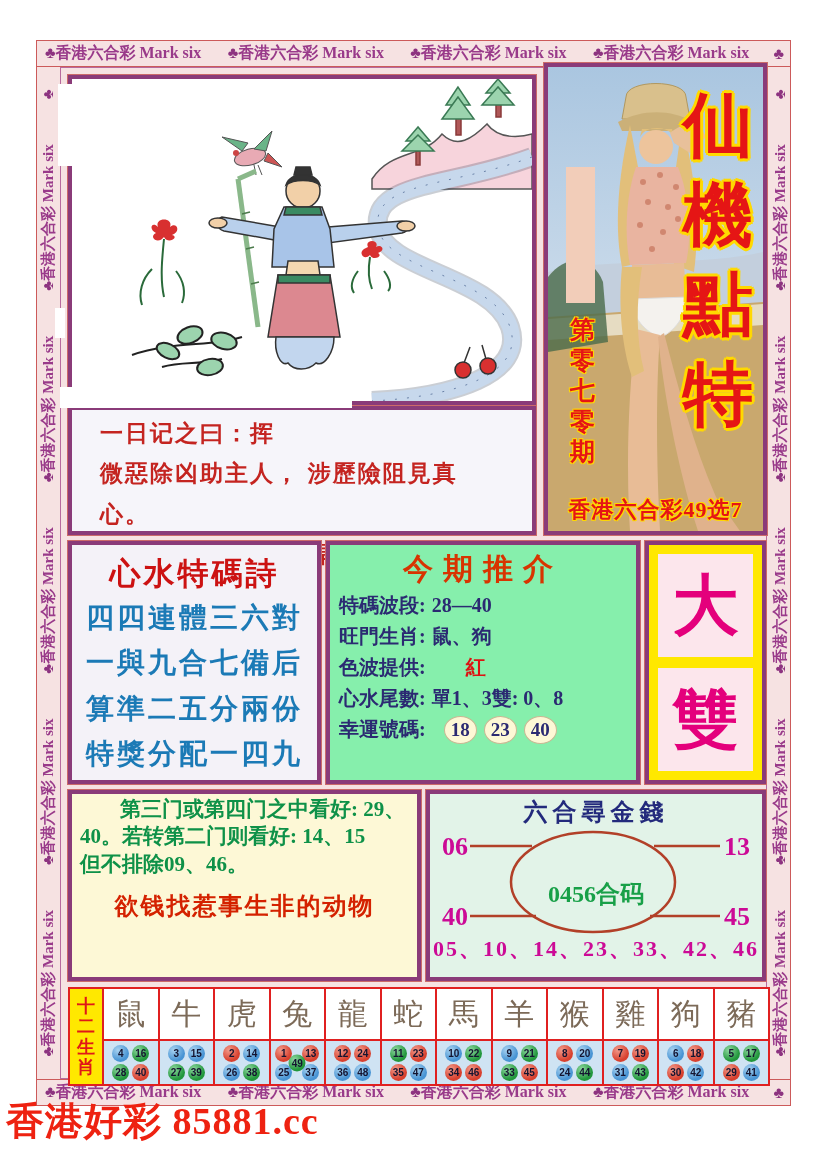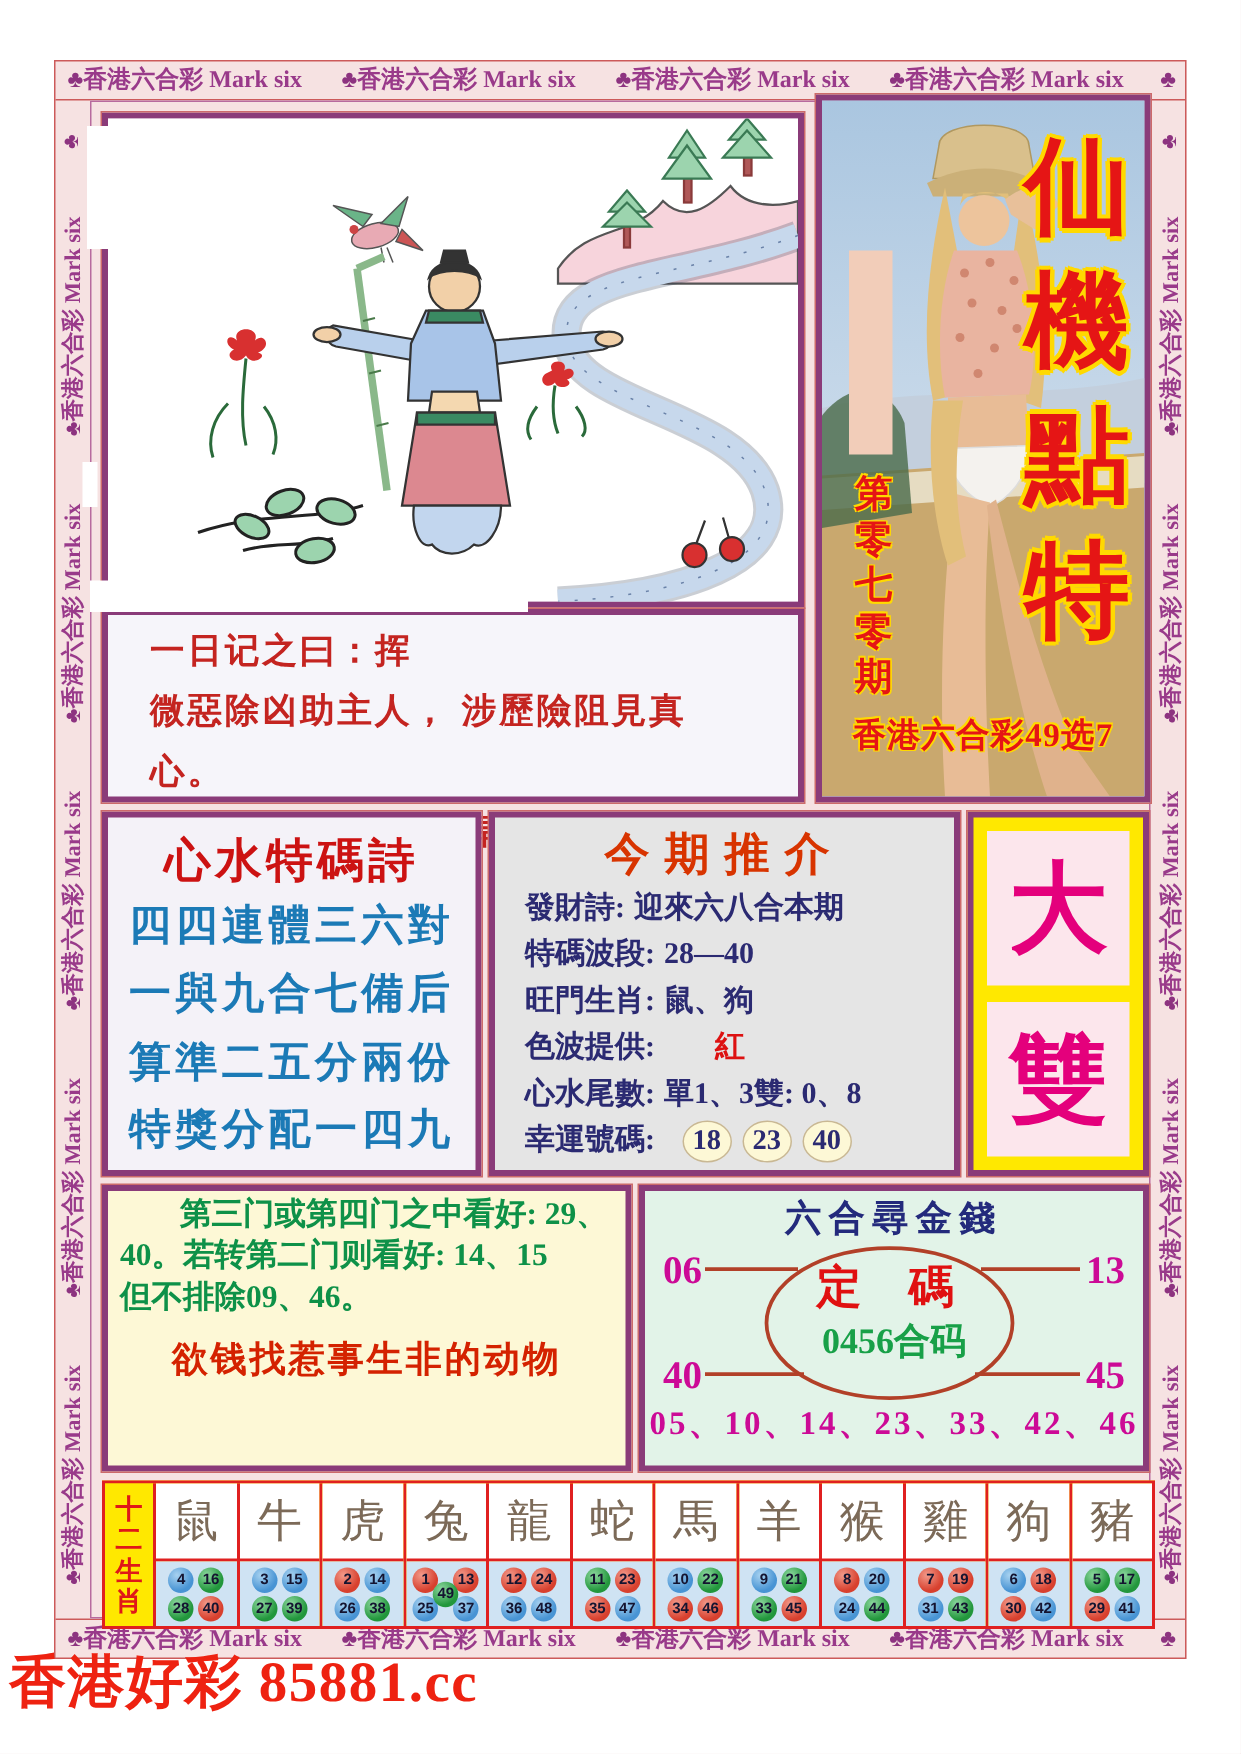--- a/index.html
+++ b/index.html
@@ -31,21 +31,21 @@
     text-shadow:-2px -2px 0 #ffd900,2px -2px 0 #ffd900,-2px 2px 0 #ffd900,2px 2px 0 #ffd900,0 -3px 0 #ffd900,0 3px 0 #ffd900,-3px 0 0 #ffd900,3px 0 0 #ffd900;}
   .issue-char{font-size:25px;line-height:1.22;font-weight:bold;color:#e51515;
     text-shadow:-1px -1px 0 #ffd900,1px -1px 0 #ffd900,-1px 1px 0 #ffd900,1px 1px 0 #ffd900;}
   #photo-subtitle{font-size:22px;font-weight:bold;color:#e51515;letter-spacing:1px;
     text-shadow:-1px -1px 0 #ffd900,1px -1px 0 #ffd900,-1px 1px 0 #ffd900,1px 1px 0 #ffd900;}
   
   #heart-panel{left:68px;top:541px;width:253px;height:243px;background:#f4f2f8;text-align:center;}
   #heart-title{color:#cc1212;font-size:31px;font-weight:bold;letter-spacing:3px;margin-top:8px;}
   .heart-line{color:#1b7ab6;font-size:28px;font-weight:bold;letter-spacing:3px;line-height:1.62;}
   
-  #recommend-panel{left:326px;top:541px;width:314px;height:243px;background:#e5e5e5;padding:4px 20px;}
+  #recommend-panel{left:326px;top:541px;width:314px;height:243px;background:#86efac;padding:4px 9px;}
   #recommend-title{color:#d83400;font-size:30px;font-weight:bold;letter-spacing:10px;text-align:center;}
   .rec-row{color:#2b2a72;font-size:20px;font-weight:bold;line-height:1.55;white-space:nowrap;}
   .rec-label{margin-right:6px;}
   .rec-red{color:#dd1111;margin-left:34px;}
   .lucky-circle{display:inline-flex;align-items:center;justify-content:center;width:31px;height:26px;
     border:1px solid #c9b894;border-radius:50%;margin-left:7px;font-size:19px;color:#2b2a72;background:#fdf8d6;}
   
   #double-panel{left:645px;top:541px;width:121px;height:243px;background:#ffe800;display:flex;flex-direction:column;
     align-items:center;justify-content:space-between;padding:9px 9px;}
   .double-box{width:95px;height:103px;background:#fce6ec;display:flex;align-items:center;justify-content:center;}
@@ -259,39 +259,38 @@
       <span class="main-title-char">點</span>
       <span class="main-title-char">特</span>
     </div>
     <div class="abs title-col" style="left:22px;top:248px;">
       <span class="issue-char">第</span>
       <span class="issue-char">零</span>
       <span class="issue-char">七</span>
       <span class="issue-char">零</span>
       <span class="issue-char">期</span>
     </div>
-    <div class="abs" style="left:0;top:408px;width:215px;text-align:center;">
+    <div class="abs" style="left:0;top:428px;width:215px;text-align:center;">
       <span id="photo-subtitle">香港六合彩49选7</span>
     </div>
   </div>
 
   <div id="heart-panel" class="abs panel">
     <div id="heart-title">心水特碼詩</div>
     <div id="heart-lines">
         <div class="heart-line">四四連體三六對</div>
         <div class="heart-line">一與九合七備后</div>
         <div class="heart-line">算準二五分兩份</div>
         <div class="heart-line">特獎分配一四九</div>
       </div>
   </div>
 
   <div id="recommend-panel" class="abs panel">
     <div id="recommend-title">今期推介</div>
     <div id="recommend-rows">
-        <div class="rec-row"><span class="rec-label">發財詩:</span><span class="rec-value">迎來六八合本期</span></div>
         <div class="rec-row"><span class="rec-label">特碼波段:</span><span class="rec-value">28—40</span></div>
         <div class="rec-row"><span class="rec-label">旺門生肖:</span><span class="rec-value">鼠、狗</span></div>
         <div class="rec-row"><span class="rec-label">色波提供:</span><span class="rec-red">紅</span></div>
         <div class="rec-row"><span class="rec-label">心水尾數:</span><span class="rec-value">單1、3雙: 0、8</span></div>
       </div>
     <div class="rec-row">
       <span class="rec-label">幸運號碼:</span>
       <span id="lucky-circles"><span class="lucky-circle">18</span><span class="lucky-circle">23</span><span class="lucky-circle">40</span></span>
     </div>
   </div>
@@ -315,21 +314,20 @@
   <div id="gold-panel" class="abs panel">
     <div id="gold-title">六合尋金錢</div>
     <svg class="abs" style="left:0;top:0;" width="332" height="183" viewBox="0 0 332 183">
       <ellipse cx="163" cy="88" rx="82" ry="50" fill="none" stroke="#b24028" stroke-width="2.5"></ellipse>
       <path d="M40,52 L102,52 M224,52 L290,52 M40,122 L106,122 M220,122 L290,122" stroke="#b24028" stroke-width="2.5"></path>
     </svg>
     <span class="corner-num" style="left:12px;top:38px;">06</span>
     <span class="corner-num" style="right:12px;top:38px;">13</span>
     <span class="corner-num" style="left:12px;top:108px;">40</span>
     <span class="corner-num" style="right:12px;top:108px;">45</span>
-    <div id="gold-center-label">定 碼</div>
     <div id="gold-center-sub">0456合码</div>
     <div id="gold-bottom-nums">05、10、14、23、33、42、46</div>
   </div>
 
   <div id="zodiac-panel" class="abs">
     <div id="zodiac-label">
         <span>十</span>
         <span>二</span>
         <span>生</span>
         <span>肖</span>

